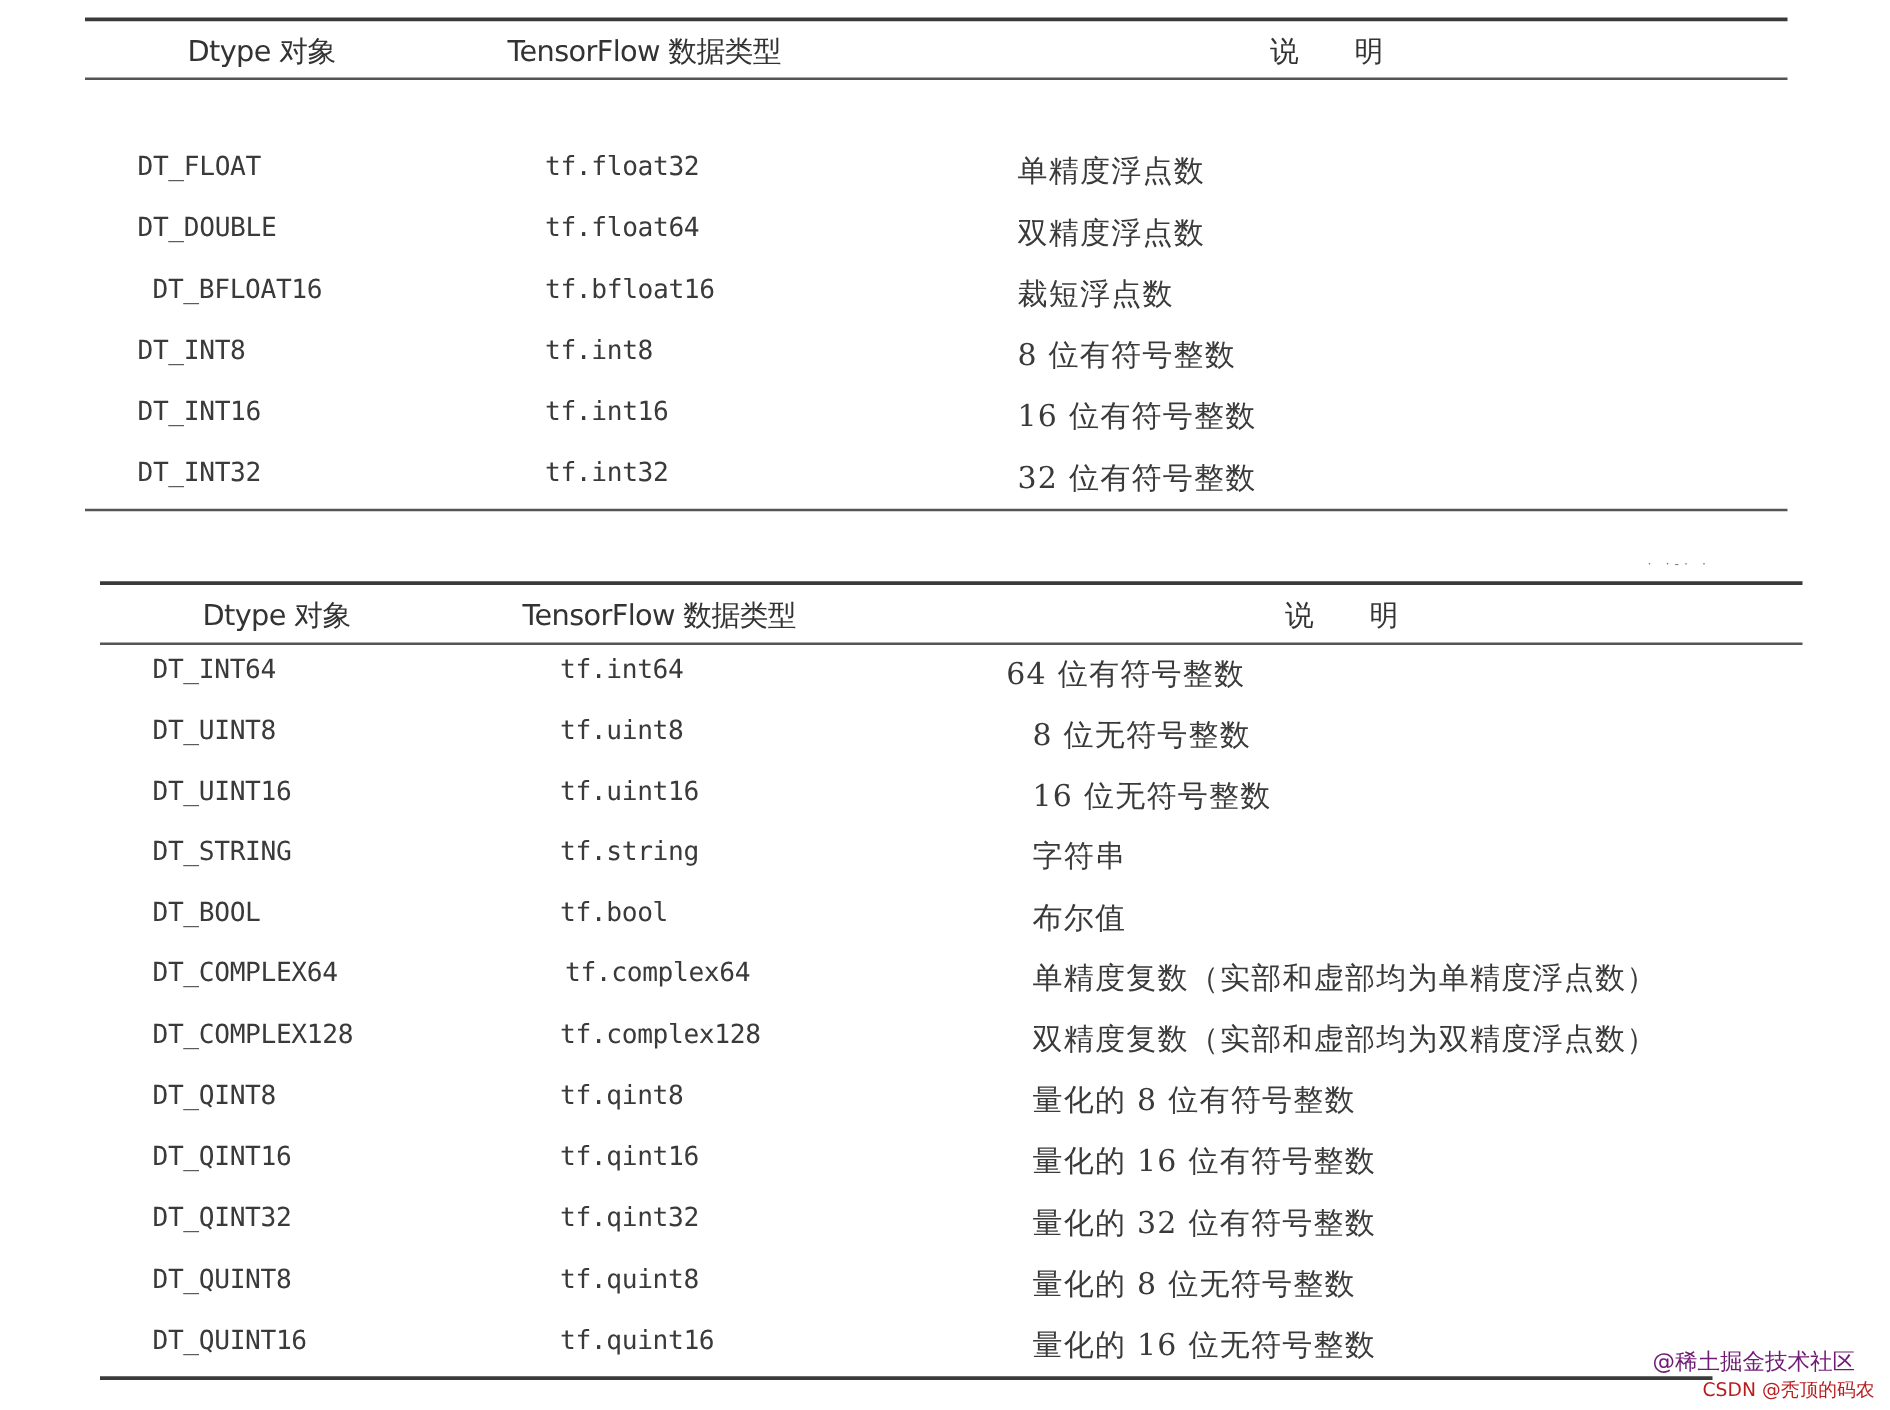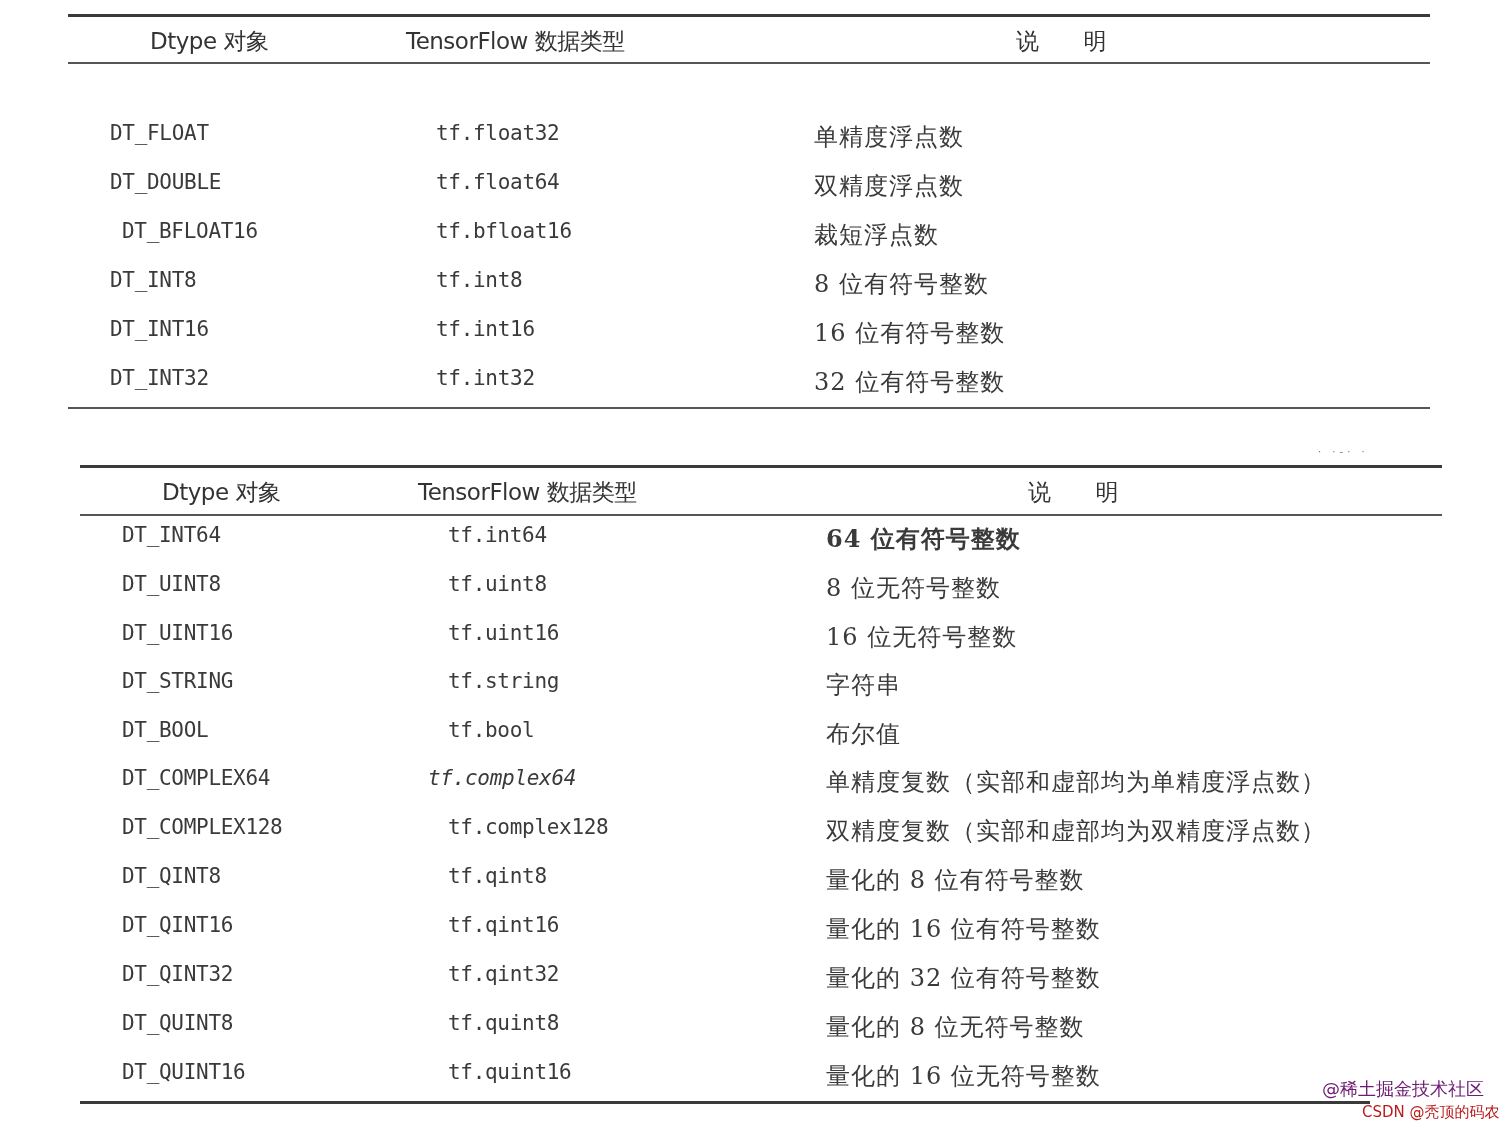--- a/index.html
+++ b/index.html
@@ -92,21 +92,21 @@
   <div class="hdr" style="top:12px;">
     <span style="left:82px;">Dtype 对象</span>
     <span style="left:338px;">TensorFlow 数据类型</span>
     <span style="left:948px;">说　　明</span>
   </div>
   <div class="rule thin" style="top:49px;"></div>
 
   <div class="row" style="top:58px;">
       <span class="c1" style="left:42px;">DT_INT64</span>
       <span class="c2" style="left:368px;">tf.int64</span>
-      <span class="c3" style="left:746px;font-weight:bold;">64 位有符号整数</span>
+      <span class="c3" style="left:725px;">64 位有符号整数</span>
     </div>
   <div class="row" style="top:107px;">
       <span class="c1" style="left:42px;">DT_UINT8</span>
       <span class="c2" style="left:368px;">tf.uint8</span>
       <span class="c3" style="left:746px;">8 位无符号整数</span>
     </div>
   <div class="row" style="top:156px;">
       <span class="c1" style="left:42px;">DT_UINT16</span>
       <span class="c2" style="left:368px;">tf.uint16</span>
       <span class="c3" style="left:746px;">16 位无符号整数</span>
@@ -116,21 +116,21 @@
       <span class="c2" style="left:368px;">tf.string</span>
       <span class="c3" style="left:746px;">字符串</span>
     </div>
   <div class="row" style="top:253px;">
       <span class="c1" style="left:42px;">DT_BOOL</span>
       <span class="c2" style="left:368px;">tf.bool</span>
       <span class="c3" style="left:746px;">布尔值</span>
     </div>
   <div class="row" style="top:301px;">
       <span class="c1" style="left:42px;">DT_COMPLEX64</span>
-      <span class="c2" style="left:348px;font-style:italic;">tf.complex64</span>
+      <span class="c2" style="left:372px;">tf.complex64</span>
       <span class="c3" style="left:746px;">单精度复数（实部和虚部均为单精度浮点数）</span>
     </div>
   <div class="row" style="top:350px;">
       <span class="c1" style="left:42px;">DT_COMPLEX128</span>
       <span class="c2" style="left:368px;">tf.complex128</span>
       <span class="c3" style="left:746px;">双精度复数（实部和虚部均为双精度浮点数）</span>
     </div>
   <div class="row" style="top:399px;">
       <span class="c1" style="left:42px;">DT_QINT8</span>
       <span class="c2" style="left:368px;">tf.qint8</span>

